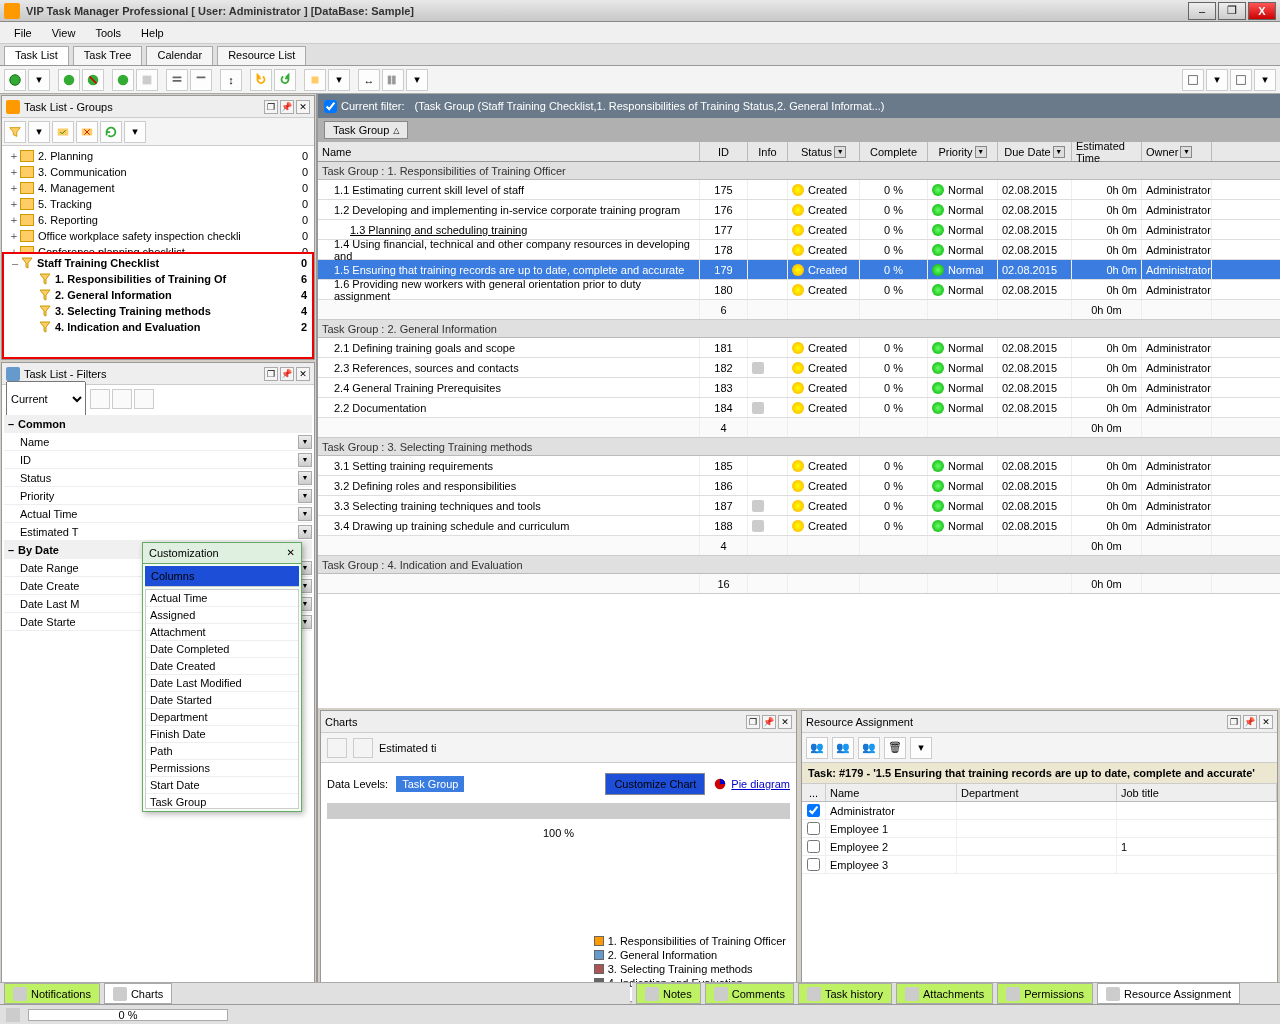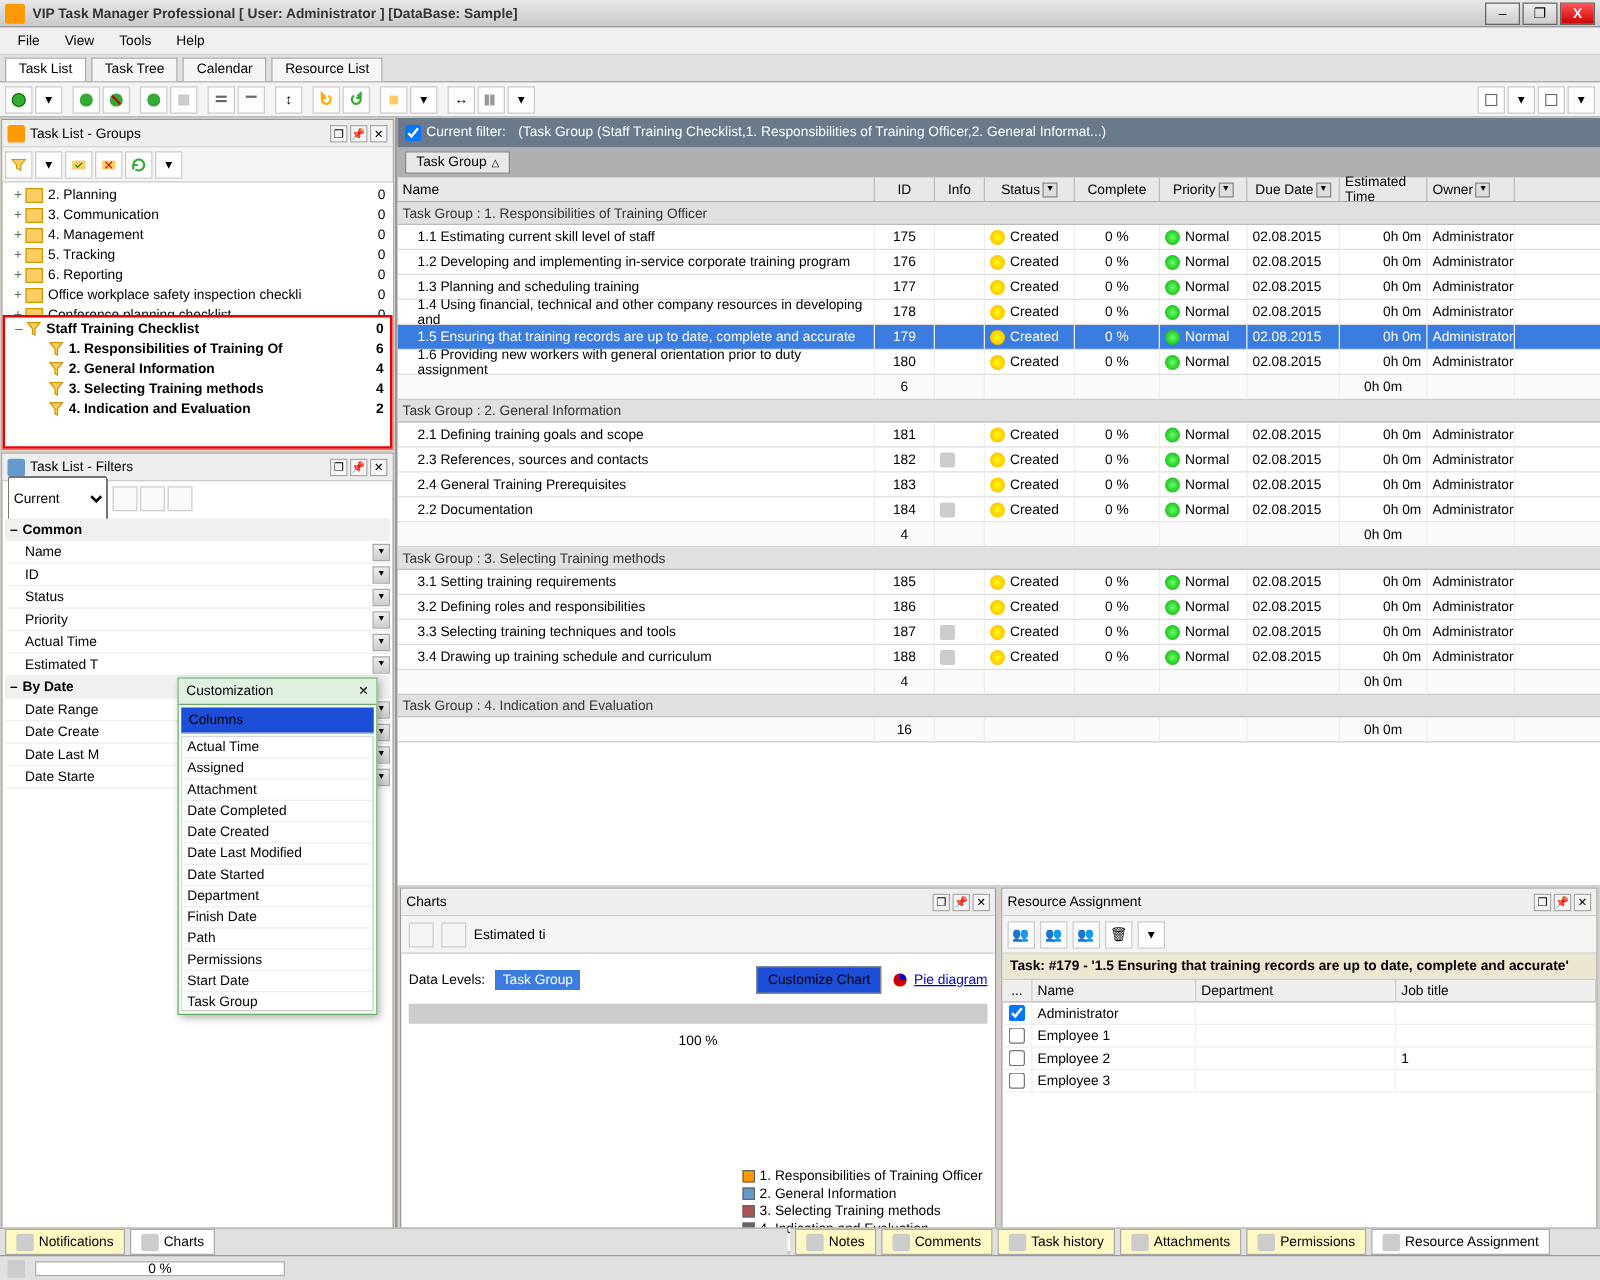--- a/index.html
+++ b/index.html
@@ -132,21 +132,21 @@
 .assign-header .ac { border-right:1px solid #ccc; padding:0 4px; display:flex; align-items:center; }
 .assign-body .arow { display:flex; height:18px; border-bottom:1px solid #eee; }
 .assign-body .arow .ac { border-right:1px solid #f0f0f0; padding:0 4px; display:flex; align-items:center; }
 .ac-chk { width:24px; justify-content:center; }
 .ac-name { flex:1; }
 .ac-dept { width:160px; }
 .ac-job { width:160px; }
 .assign-body input[type=checkbox]{ }
 
 .bottom-tabs { height:22px; display:flex; padding:0 4px; gap:4px; background:#e0e0e0; border-top:1px solid #aaa; }
-.btab { display:flex; align-items:center; gap:4px; padding:0 8px; background:#fef9c3; border:1px solid #aaa; cursor:pointer; }
+.btab { display:flex; align-items:center; gap:4px; padding:0 8px; background:#bef264; border:1px solid #aaa; cursor:pointer; }
 .btab.active { background:#fff; }
 .btab .ic { width:14px; height:14px; background:#ccc; border-radius:2px; }
 
 
 .customization { position:absolute; left:142px; top:542px; width:160px; border:1px solid #6a6; background:#f4fff4; z-index:100; box-shadow:2px 2px 6px rgba(0,0,0,.3); }
 .customization-title { background:#e0f0e0; padding:4px 6px; display:flex; justify-content:space-between; border-bottom:1px solid #6a6; }
 .customization-title .x { cursor:pointer; font-size:10px; }
 .customization-tab { padding:4px 6px; background:#1d4ed8; border-bottom:1px solid #ccc; margin:2px; }
 .customization-list { max-height:220px; overflow:auto; background:#fff; margin:2px; border:1px solid #ccc; }
 .customization-list .item { padding:2px 4px; border-bottom:1px solid #eee; cursor:pointer; }
@@ -467,21 +467,21 @@
         </div>
     </div>
   </div>
 
   <div class="rightcol">
     <div class="filter-bar">
       <label style="display:flex;align-items:center;">
           <input type="checkbox" checked="" style="">
           <span>Current filter:</span>
         </label>
-      <span>(Task Group  (Staff Training Checklist,1. Responsibilities of Training Officer,2. General Informat...)</span>
+      <span>(Task Group  (Staff Training Checklist,1. Responsibilities of Training Status,2. General Informat...)</span>
     </div>
     <div class="group-bar">
       <div class="group-chip">
           <span>Task Group</span>
           <span class="tri">△</span>
         </div>
     </div>
     <div class="grid-header" id="grid-header">
         <div class="col c-name">
           <span>Name</span>
@@ -533,21 +533,21 @@
           <div class="cell c-id">176</div>
           <div class="cell c-info"></div>
           <div class="cell c-status"><span class="status-icon"></span>Created</div>
           <div class="cell c-complete">0 %</div>
           <div class="cell c-priority"><span class="prio-icon"></span>Normal</div>
           <div class="cell c-duedate">02.08.2015</div>
           <div class="cell c-esttime">0h 0m</div>
           <div class="cell c-owner">Administrator</div>
         </div>
         <div class="data-row">
-          <div class="cell c-name" style="padding-left:16px;">1.3 Planning and scheduling training</div>
+          <div class="cell c-name" style="padding-left:32px;text-decoration:underline;">1.3 Planning and scheduling training</div>
           <div class="cell c-id">177</div>
           <div class="cell c-info"></div>
           <div class="cell c-status"><span class="status-icon"></span>Created</div>
           <div class="cell c-complete">0 %</div>
           <div class="cell c-priority"><span class="prio-icon"></span>Normal</div>
           <div class="cell c-duedate">02.08.2015</div>
           <div class="cell c-esttime">0h 0m</div>
           <div class="cell c-owner">Administrator</div>
         </div>
         <div class="data-row">

